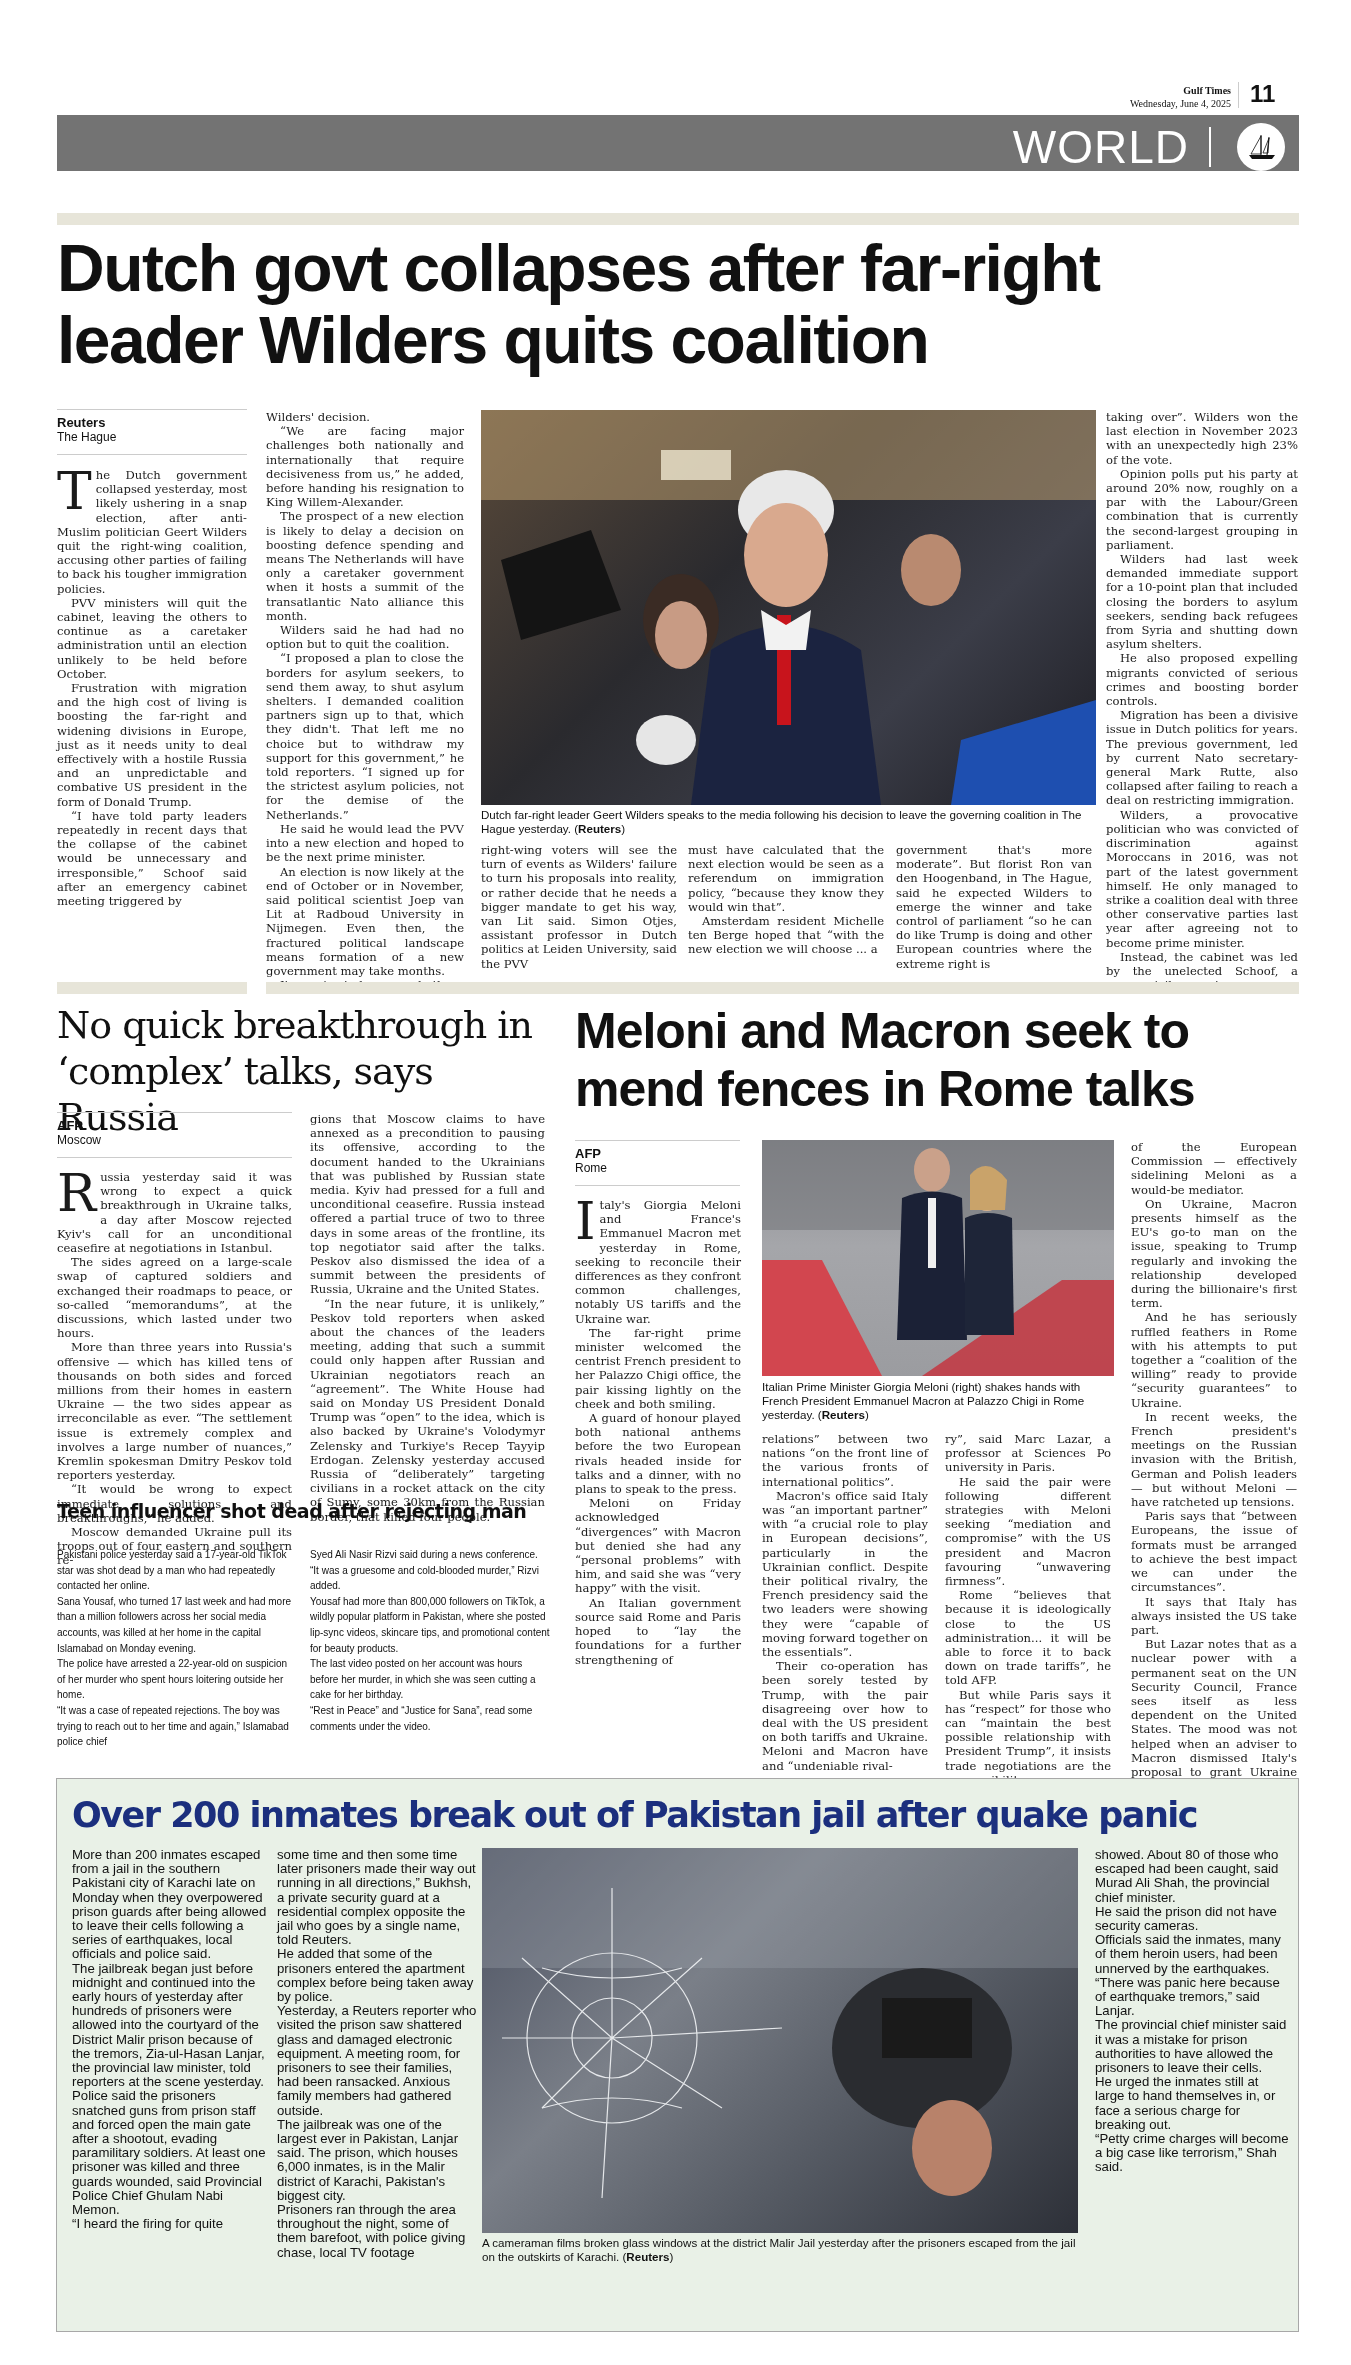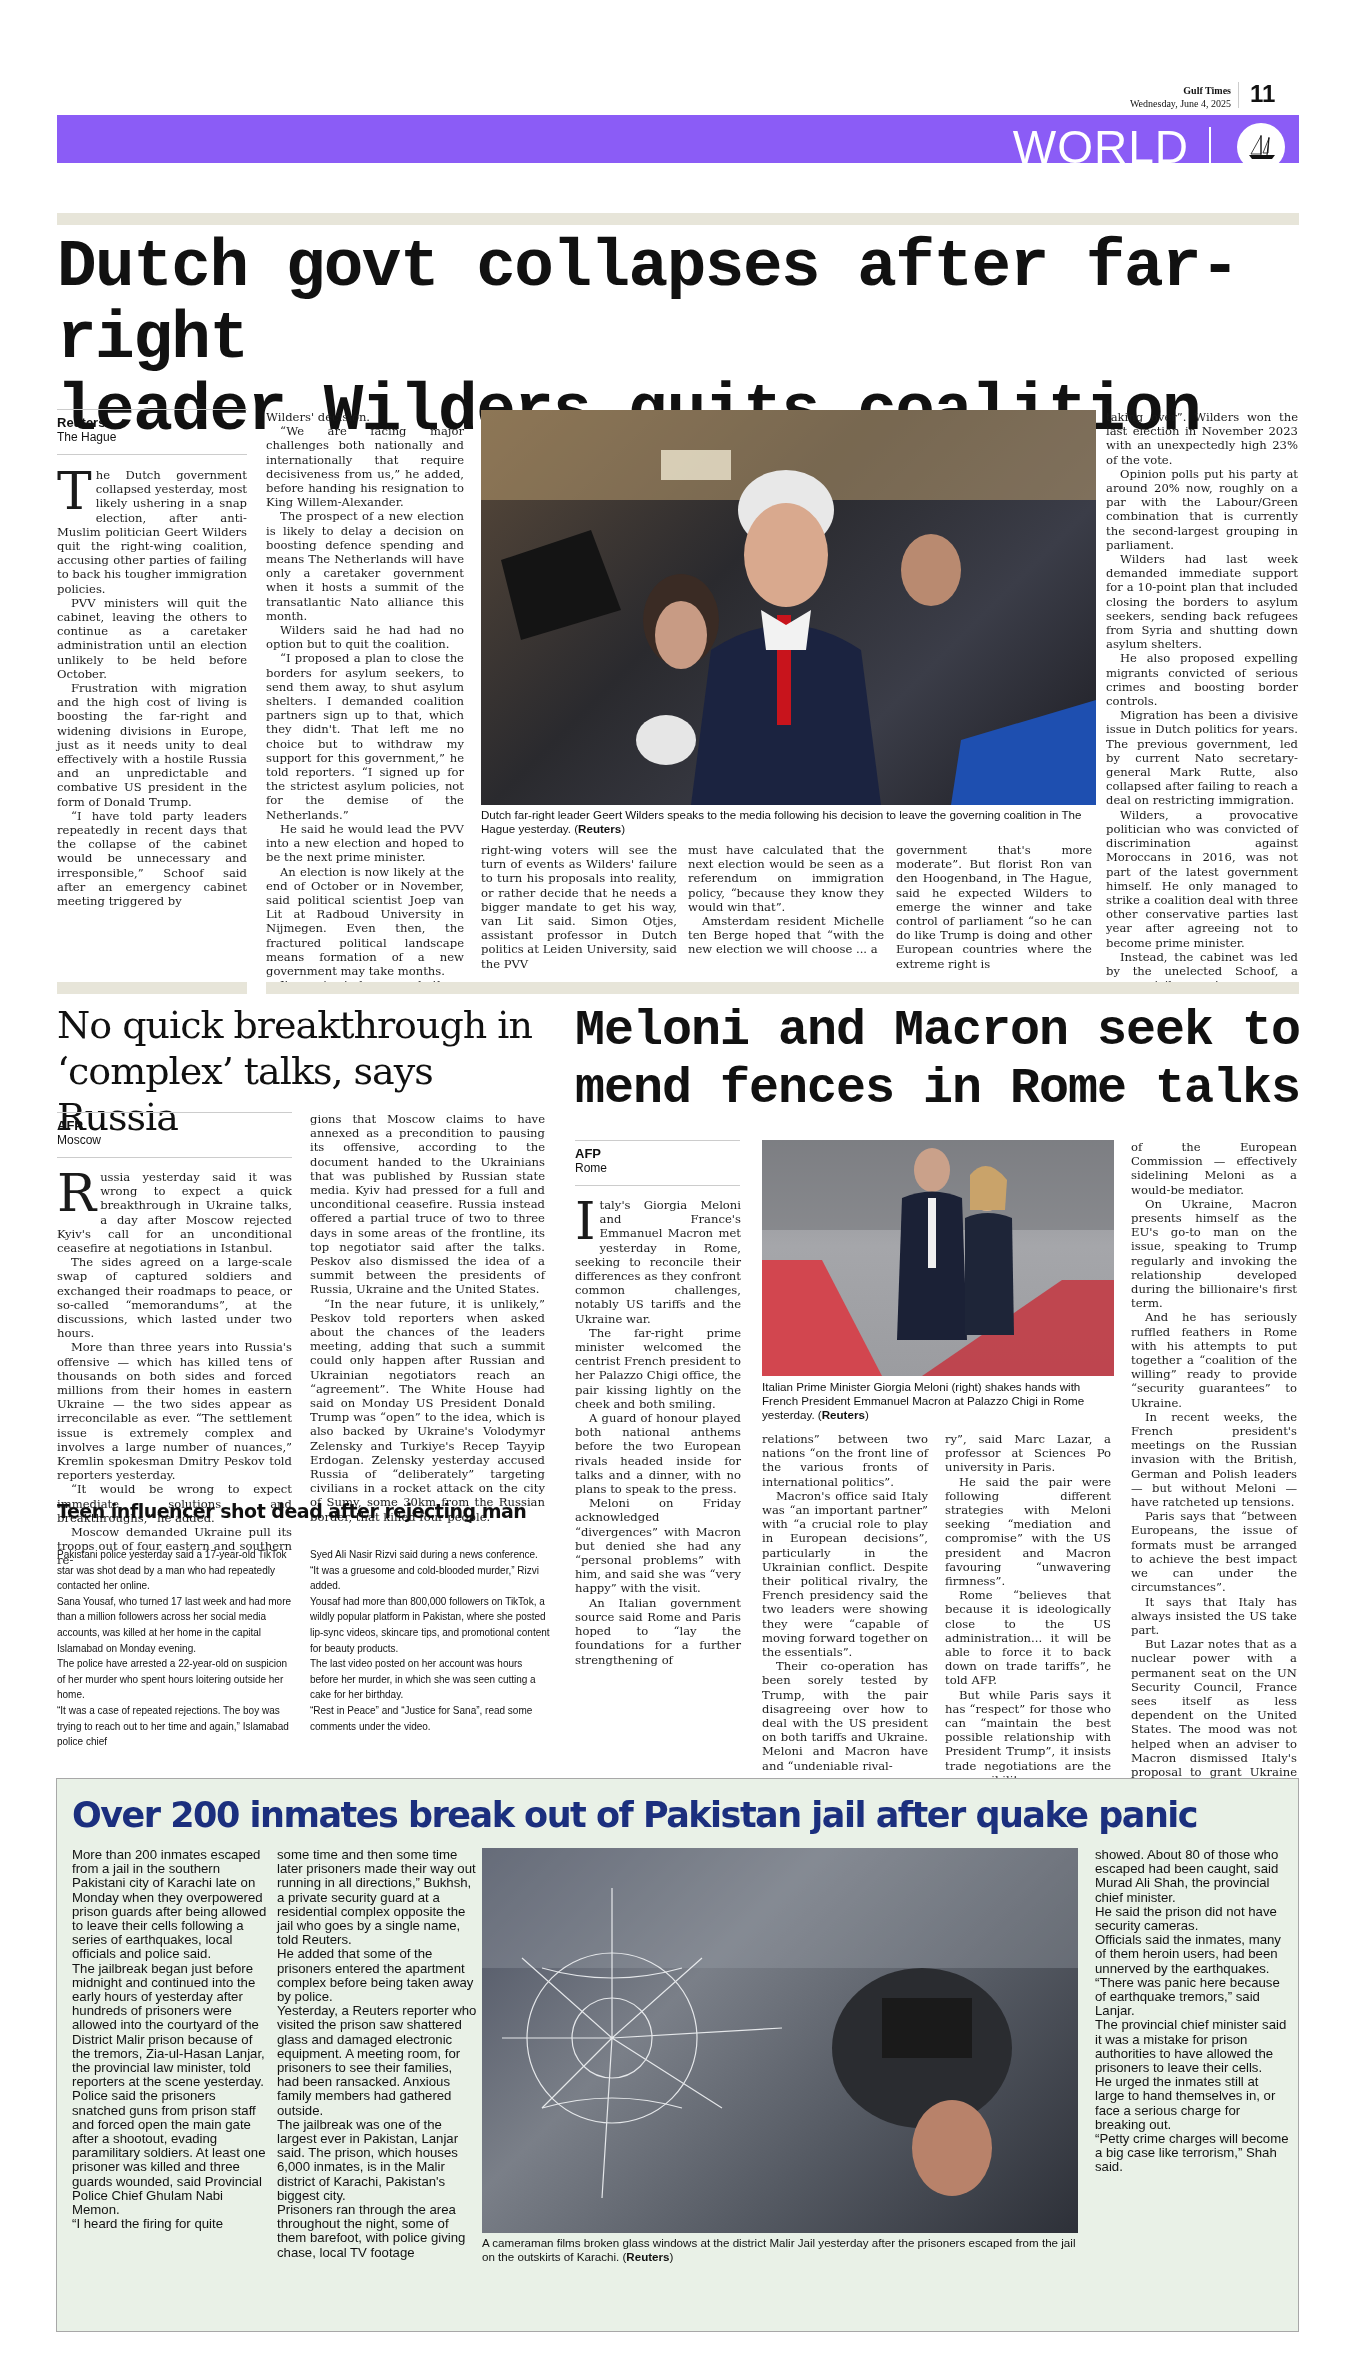--- a/index.html
+++ b/index.html
@@ -4,28 +4,28 @@
 <style>
   html, body { margin:0; padding:0; background:#ffffff; }
   body { width:1351px; height:2365px; position:relative; overflow:hidden; color:#111; }
   .abs { position:absolute; }
 
   
   #masthead-meta { right:120px; top:84px; text-align:right; font-family:Liberation Serif, serif; font-size:10px; line-height:13px; }
   #masthead-meta .paper { font-weight:bold; }
   #page-num { left:1250px; top:80px; font-family:"Liberation Sans",sans-serif; font-size:24px; font-weight:bold; }
   #masthead-sep { left:1238px; top:82px; width:1px; height:26px; background:#ccc; }
-  #world-banner { left:57px; top:115px; width:1242px; height:48px; background:#8b5cf6; }
+  #world-banner { left:57px; top:115px; width:1242px; height:56px; background:#737373; }
   #world-label { right:110px; top:8px; color:#fff; font-family:"Liberation Sans",sans-serif; font-size:46px; font-weight:300; letter-spacing:1px; line-height:48px; }
   #world-divider { right:88px; top:12px; width:2px; height:40px; background:#fff; }
   #dhow-logo { right:14px; top:8px; width:48px; height:48px; border-radius:50%; background:#fff; }
   .rule-band { background:#e7e5d9; height:12px; }
 
   
-  .hl-big { font-family:Liberation Mono, monospace; font-weight:bold; color:#111; letter-spacing:-1.5px; }
+  .hl-big { font-family:Liberation Sans, sans-serif; font-weight:bold; color:#111; letter-spacing:-1.5px; }
   .hl-light { font-family:"DejaVu Serif","Liberation Serif",serif; font-weight:normal; color:#111; letter-spacing:-1px; }
 
   
   .col { position:absolute; font-family:"DejaVu Serif","Liberation Serif",serif; font-size:11.6px; line-height:14.2px; text-align:justify; hyphens:auto; color:#1a1a1a; }
   .col p { margin:0; text-indent:14px; }
   .col p.first { text-indent:0; }
   .dropcap { float:left; font-size:52px; line-height:42px; margin:2px 4px 0 0; font-weight:normal; }
   .sanscol { position:absolute; font-family:"Liberation Sans","DejaVu Sans",sans-serif; font-size:10px; line-height:15.6px; color:#111; }
   .sanscol p { margin:0; }
 

